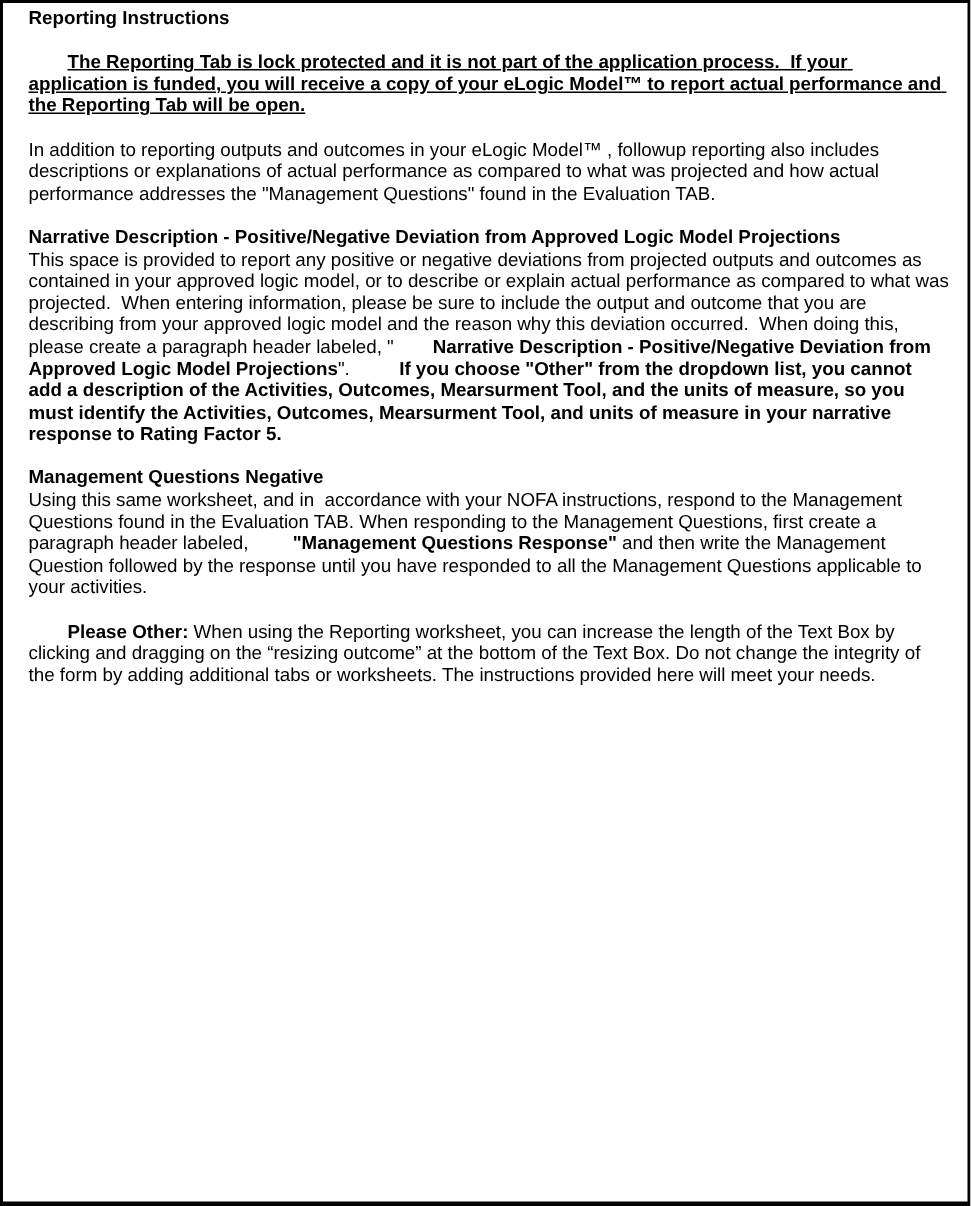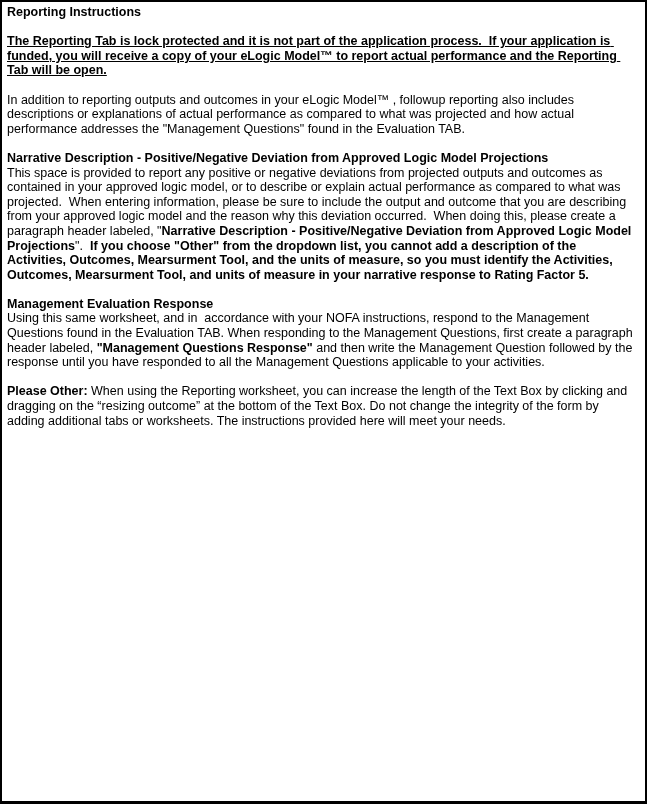--- a/index.html
+++ b/index.html
@@ -12,57 +12,57 @@
     width: 647px;
     height: 804px;
     box-sizing: border-box;
     background: #ffffff;
     border: 2px solid #000000;
     border-bottom-width: 3px;
     font-family: "Liberation Sans", sans-serif;
     font-size: 12.5px;
     line-height: 14.6px;
     color: #000000;
-    padding: 3px 12px 0 5px;
+    padding: 3px 12px 0 17px;
     overflow: hidden;
   }
   .title {
     font-weight: bold;
     white-space: pre-wrap;
   }
   .section {
     margin-top: 14.6px;
   }
   .heading {
     font-weight: bold;
     white-space: pre-wrap;
   }
   .para {
     white-space: pre-wrap;
   }
-  .b { font-weight: bold; }
+  .b { font-weight: bold; margin-left: 26px; }
   .u { text-decoration: underline; }
 </style>
 </head>
 <body>
 
 <div class="page">
   <div class="title">Reporting Instructions</div>
   <div>
       <div class="section">
         <div class="para"><span class="b u">The Reporting Tab is lock protected and it is not part of the application process.  If your application is funded, you will receive a copy of your eLogic Model™ to report actual performance and the Reporting Tab will be open.</span></div>
       </div>
       <div class="section">
         <div class="para"><span>In addition to reporting outputs and outcomes in your eLogic Model™ , followup reporting also includes descriptions or explanations of actual performance as compared to what was projected and how actual performance addresses the "Management Questions" found in the Evaluation TAB.</span></div>
       </div>
       <div class="section">
         <div class="heading">Narrative Description - Positive/Negative Deviation from Approved Logic Model Projections</div>
         <div class="para"><span>This space is provided to report any positive or negative deviations from projected outputs and outcomes as contained in your approved logic model, or to describe or explain actual performance as compared to what was projected.  When entering information, please be sure to include the output and outcome that you are describing from your approved logic model and the reason why this deviation occurred.  When doing this, please create a paragraph header labeled, "</span><span class="b">Narrative Description - Positive/Negative Deviation from Approved Logic Model Projections</span><span>".  </span><span class="b">If you choose "Other" from the dropdown list, you cannot add a description of the Activities, Outcomes, Mearsurment Tool, and the units of measure, so you must identify the Activities, Outcomes, Mearsurment Tool, and units of measure in your narrative response to Rating Factor 5.</span></div>
       </div>
       <div class="section">
-        <div class="heading">Management Evaluation Response</div>
+        <div class="heading">Management Questions Negative</div>
         <div class="para"><span>Using this same worksheet, and in  accordance with your NOFA instructions, respond to the Management Questions found in the Evaluation TAB. When responding to the Management Questions, first create a paragraph header labeled, </span><span class="b">"Management Questions Response"</span><span> and then write the Management Question followed by the response until you have responded to all the Management Questions applicable to your activities.</span></div>
       </div>
       <div class="section">
         <div class="para"><span class="b">Please Other:</span><span> When using the Reporting worksheet, you can increase the length of the Text Box by clicking and dragging on the “resizing outcome” at the bottom of the Text Box. Do not change the integrity of the form by adding additional tabs or worksheets. The instructions provided here will meet your needs.</span></div>
       </div>
     </div>
 </div>
 
 </body></html>

